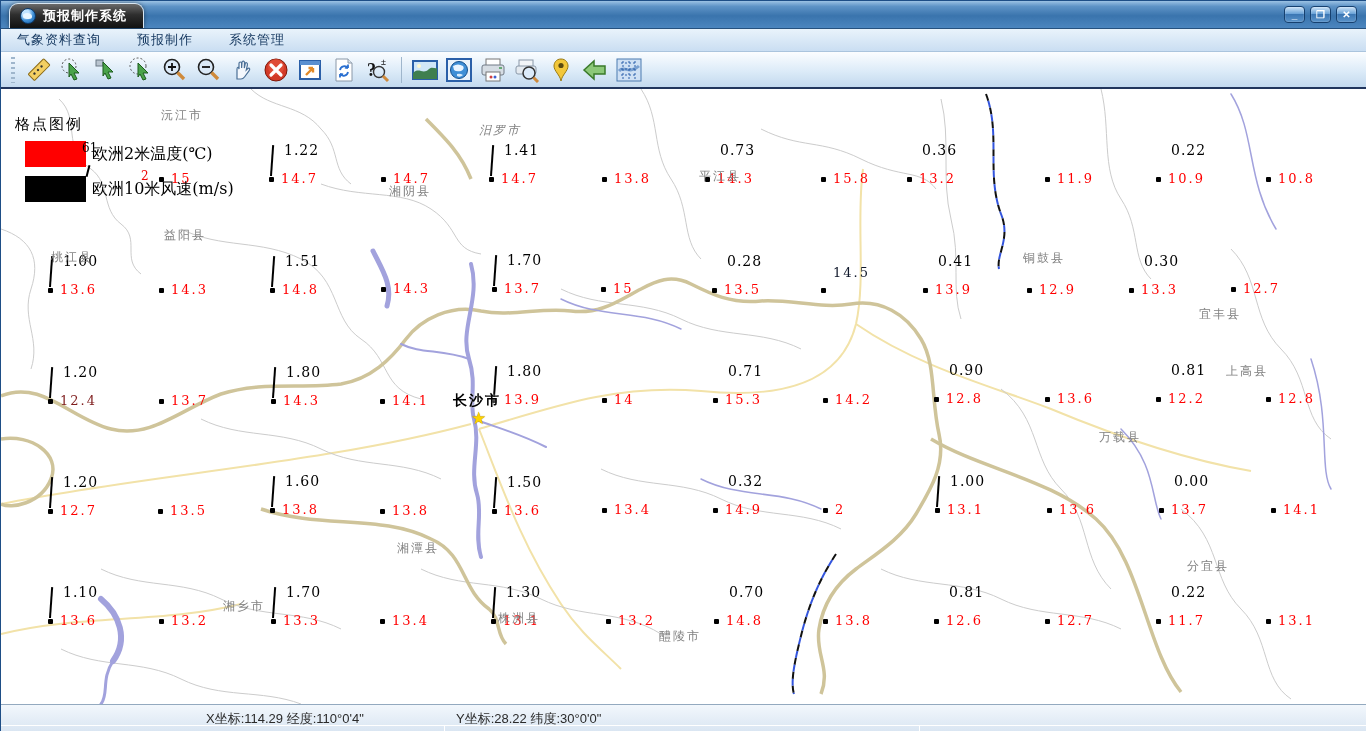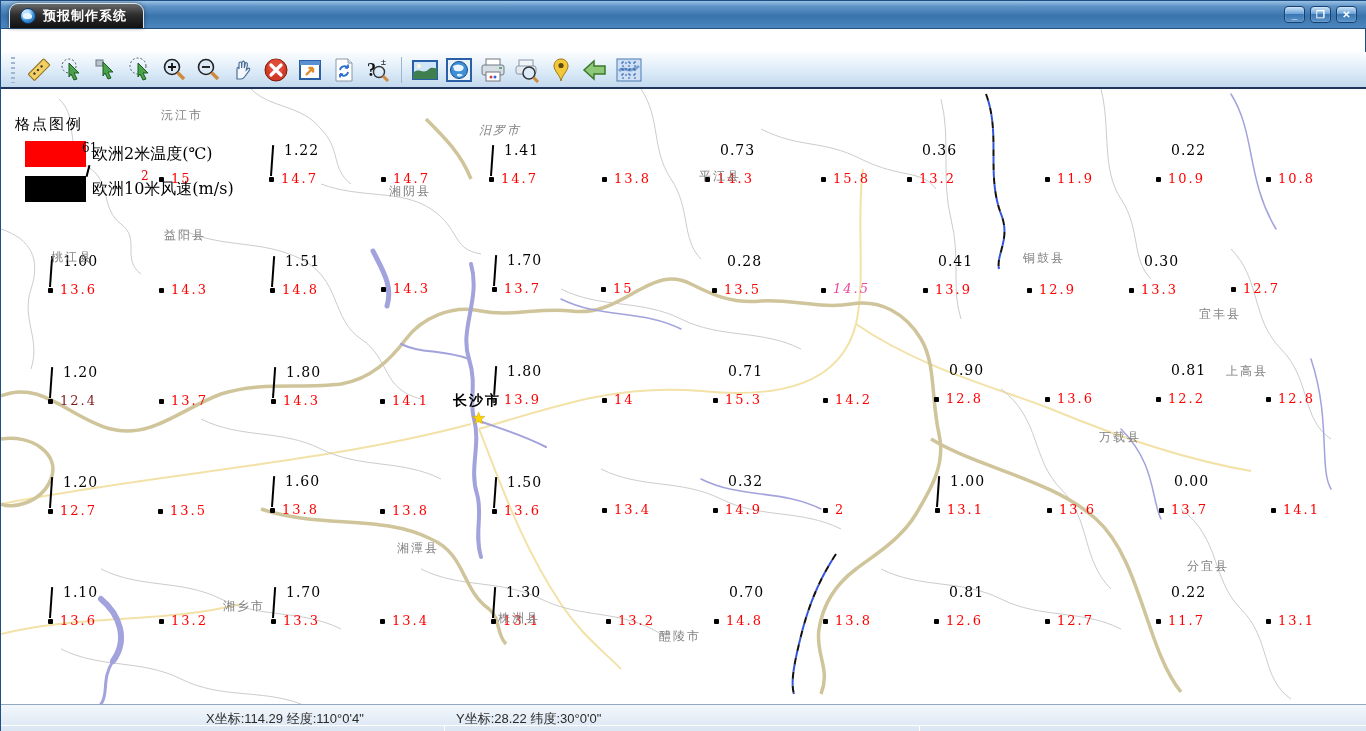--- a/index.html
+++ b/index.html
@@ -84,20 +84,25 @@
       <span class="globe"></span>
       <span class="txt">预报制作系统</span>
     </div>
     <div id="win-buttons">
       <div class="winbtn">_</div>
       <div class="winbtn">❐</div>
       <div class="winbtn">✕</div>
     </div>
   </div>
 
+  <div id="menubar">
+    <span class="menu-item">气象资料查询</span>
+    <span class="menu-item">预报制作</span>
+    <span class="menu-item">系统管理</span>
+  </div>
 
   <div id="toolbar">
     <div id="grip"></div>
 
     <div class="tbtn">
       <svg width="26" height="26">
         <g transform="rotate(-45 13 13)">
             <rect x="3" y="9" width="22" height="9" rx="1" fill="#f3cf63" stroke="#8a6a18"></rect>
         <circle cx="8" cy="13" r="1.2" fill="#333"></circle>
             <circle cx="13" cy="13" r="1.2" fill="#333"></circle>
@@ -336,21 +341,21 @@
         <div class="gp-dot" style="left: 491px; top: 198px;"></div>
         <span class="gp-temp" style="left: 503px; top: 192px; color: rgb(255, 0, 0);">13.7</span>
         <span class="gp-wind" style="left: 506px; top: 163px;">1.70</span>
         <div class="gp-barb" style="left: 492px; top: 166px;"></div>
         <div class="gp-dot" style="left: 600px; top: 198px;"></div>
         <span class="gp-temp" style="left: 612px; top: 192px; color: rgb(255, 0, 0);">15</span>
         <div class="gp-dot" style="left: 711px; top: 199px;"></div>
         <span class="gp-temp" style="left: 723px; top: 193px; color: rgb(255, 0, 0);">13.5</span>
         <span class="gp-wind" style="left: 726px; top: 164px; text-align: center;">0.28</span>
         <div class="gp-dot" style="left: 820px; top: 199px;"></div>
-        <span class="gp-temp" style="left: 832px; top: 192px; color: #ec4899; font-style: italic;">14.5</span>
+        <span class="gp-temp" style="left: 832px; top: 176px; color: #0f172a;">14.5</span>
         <div class="gp-dot" style="left: 922px; top: 199px;"></div>
         <span class="gp-temp" style="left: 934px; top: 193px; color: rgb(255, 0, 0);">13.9</span>
         <span class="gp-wind" style="left: 937px; top: 164px; text-align: right;">0.41</span>
         <div class="gp-dot" style="left: 1026px; top: 199px;"></div>
         <span class="gp-temp" style="left: 1038px; top: 193px; color: rgb(255, 0, 0);">12.9</span>
         <div class="gp-dot" style="left: 1128px; top: 199px;"></div>
         <span class="gp-temp" style="left: 1140px; top: 193px; color: rgb(255, 0, 0);">13.3</span>
         <span class="gp-wind" style="left: 1143px; top: 164px;">0.30</span>
         <div class="gp-dot" style="left: 1230px; top: 198px;"></div>
         <span class="gp-temp" style="left: 1242px; top: 192px; color: rgb(255, 0, 0);">12.7</span>

